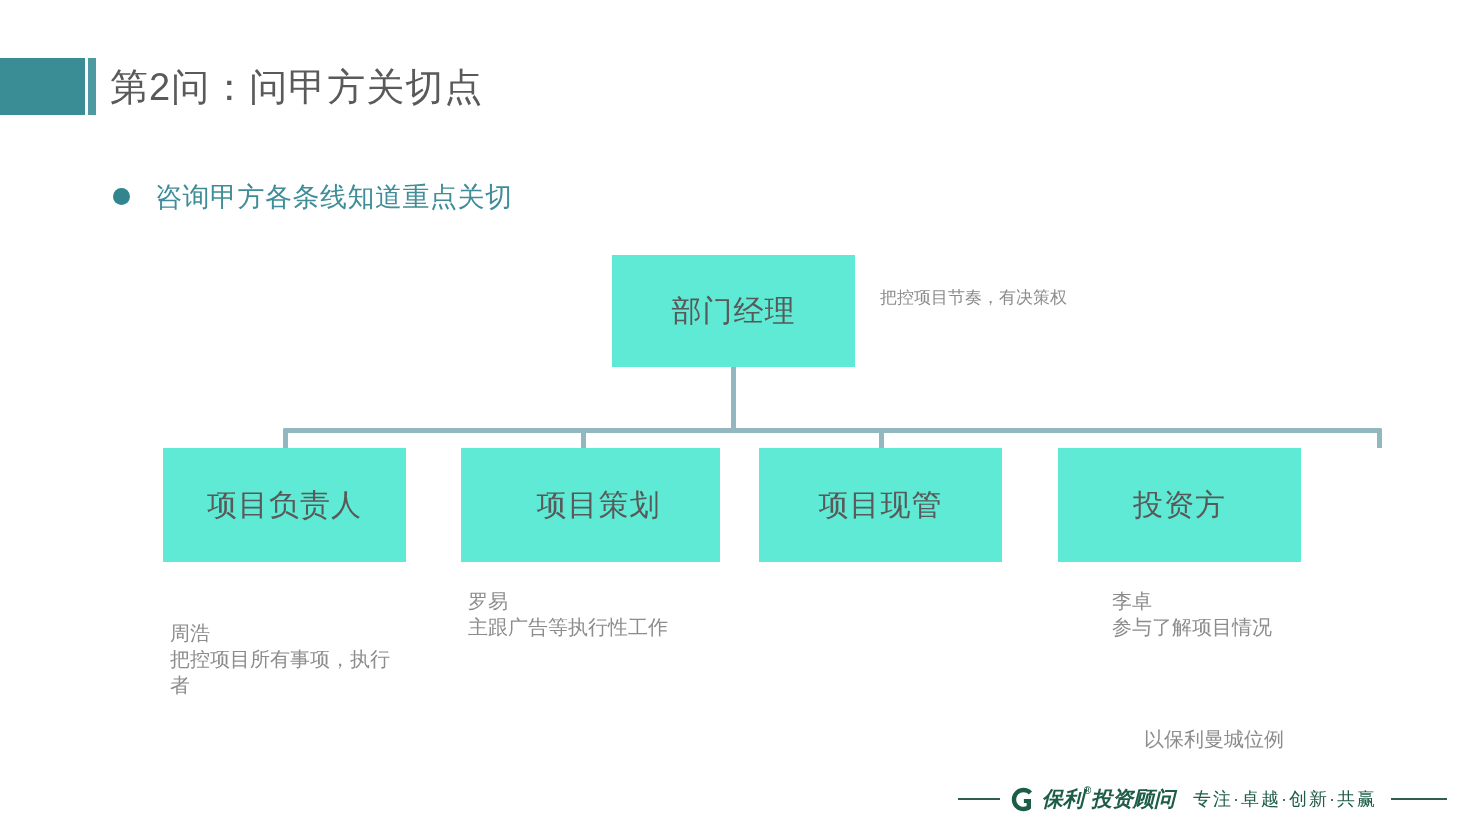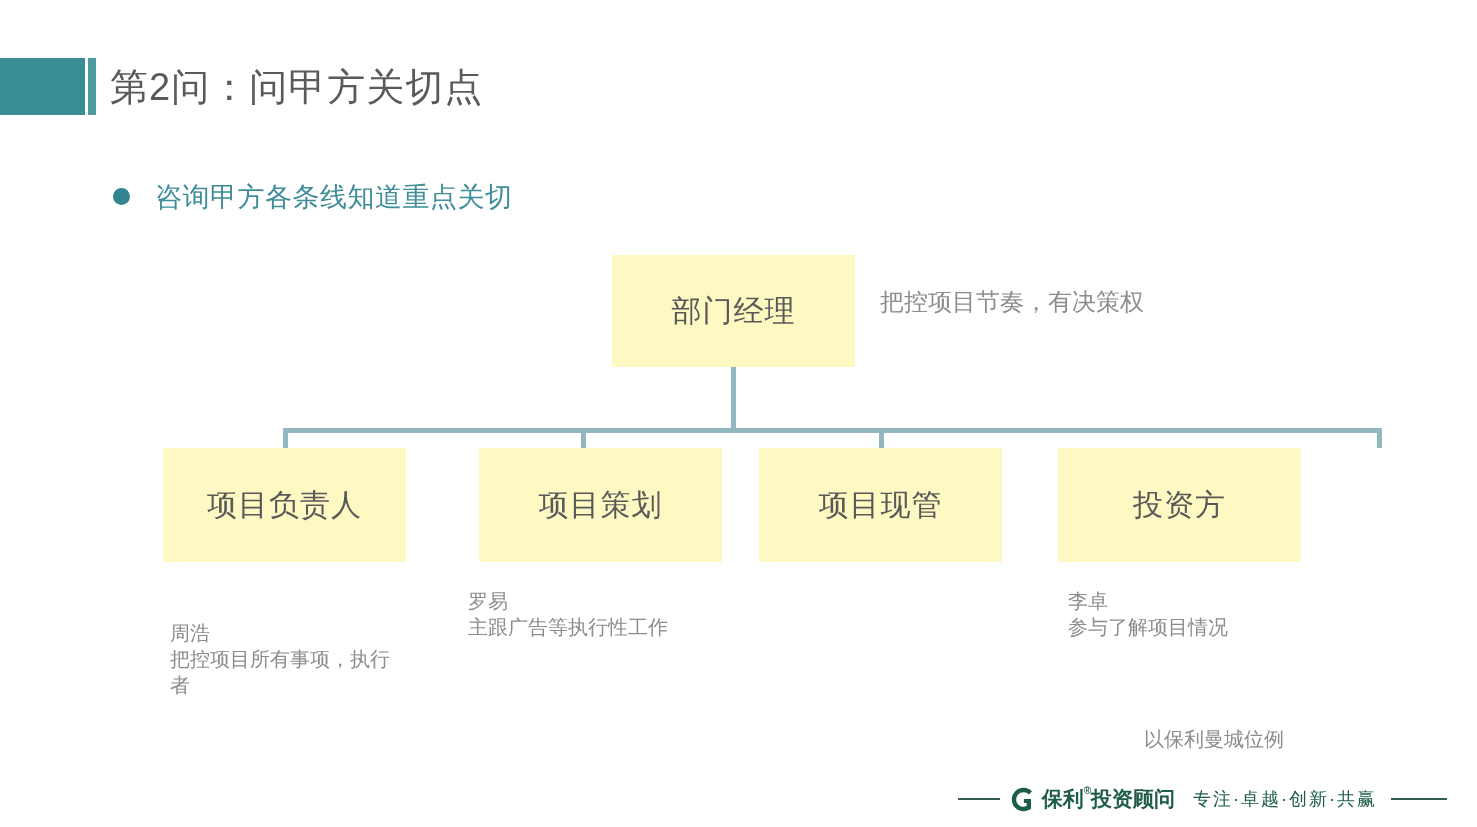--- a/index.html
+++ b/index.html
@@ -63,21 +63,21 @@
     top: 179px;
     font-size: 27px;
     color: #3f8d98;
     letter-spacing: 0.5px;
     white-space: nowrap;
   }
 
   
   .org-box {
     position: absolute;
-    background: #fef9c3;
+    background: #5eead4;
     display: flex;
     align-items: center;
     justify-content: center;
     color: #595959;
     letter-spacing: 1px;
   }
   .org-box.top {
     left: 612px;
     top: 255px;
     width: 243px;
@@ -85,21 +85,21 @@
     font-size: 30px;
   }
   .org-box.child {
     top: 448px;
     width: 243px;
     height: 114px;
     font-size: 30px;
     text-align: right;
   }
   .child-1 { left: 163px; }
-  .child-2 { left: 479px; }
+  .child-2 { left: 461px; padding-left: 16px; }
   .child-3 { left: 759px; }
   .child-4 { left: 1058px; }
 
   
   .conn {
     position: absolute;
     background: #93b7be;
   }
   .conn-v-top {
     left: 731px;
@@ -122,36 +122,36 @@
   .cv-1 { left: 283px; border-radius: 2px 0 0 0; }
   .cv-2 { left: 581px; }
   .cv-3 { left: 879px; }
   .cv-4 { left: 1377px; border-radius: 0 2px 0 0; }
 
   
   .annot-top {
     position: absolute;
     left: 880px;
     top: 286px;
-    font-size: 24px;
+    font-size: 17px;
     color: #8c8c8c;
     white-space: nowrap;
   }
   .child-note {
     position: absolute;
     top: 588px;
     width: 236px;
     font-size: 20px;
     line-height: 26px;
     color: #8c8c8c;
   }
   .note-1 { left: 170px; margin-top: 32px; }
   .note-2 { left: 468px; }
   .note-3 { left: 773px; }
-  .note-4 { left: 1068px; }
+  .note-4 { left: 1112px; }
 
   
   .source-note {
     position: absolute;
     left: 1144px;
     top: 726px;
     font-size: 20px;
     color: #8c8c8c;
     white-space: nowrap;
   }
@@ -183,20 +183,21 @@
     flex: none;
   }
   .footer-brand {
     font-size: 21px;
     font-weight: bold;
     color: #1d5c47;
     letter-spacing: 0px;
     white-space: nowrap;
     display: flex;
     align-items: flex-start;
+    font-style: italic;
   }
   .brand-reg {
     font-size: 10px;
     vertical-align: super;
     line-height: 1;
     margin-top: 1px;
   }
   .footer-tagline {
     font-size: 18px;
     color: #1d5c47;

